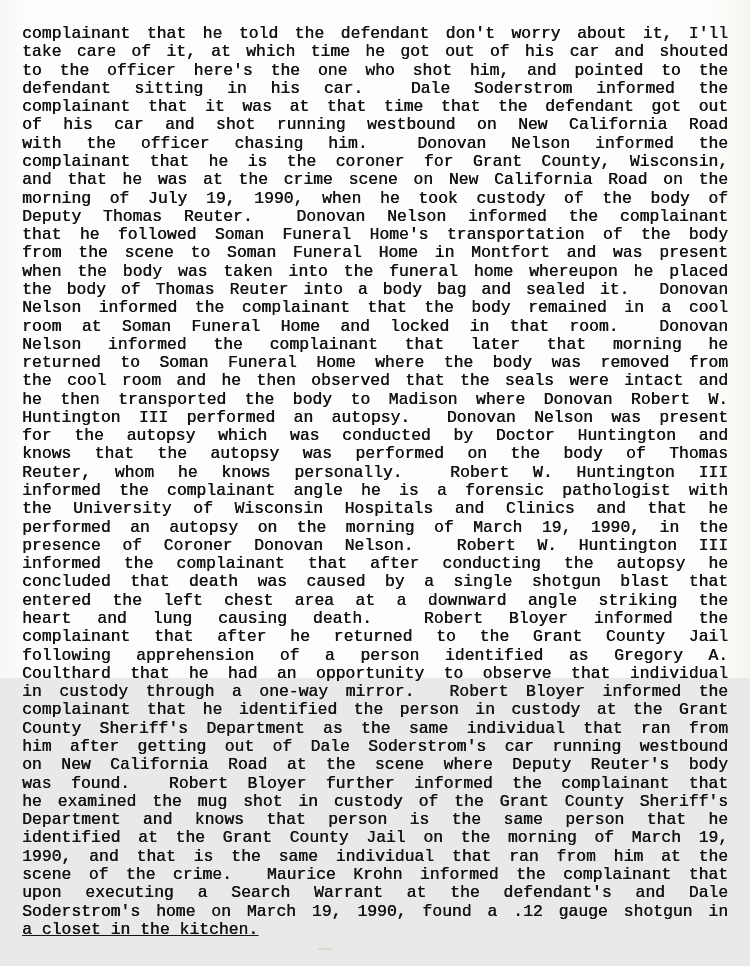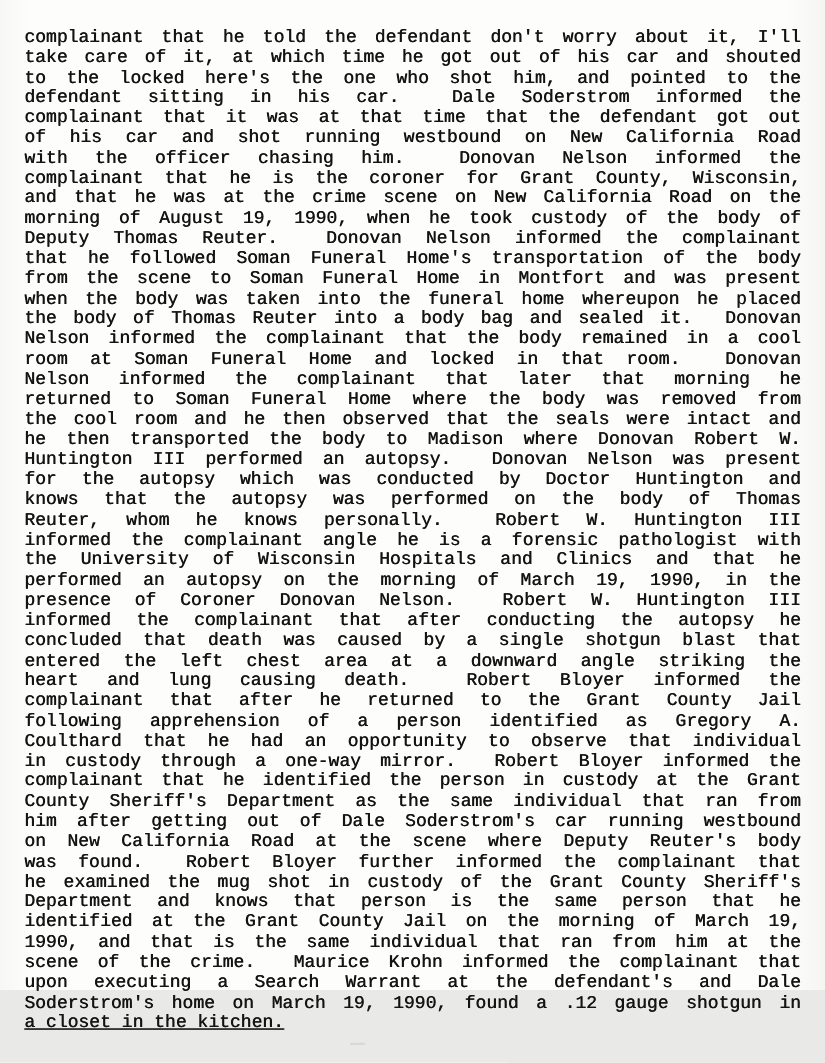--- a/index.html
+++ b/index.html
@@ -8,21 +8,21 @@
   }
   body {
     width: 750px;
     height: 966px;
     background: #e9e9e7;
     overflow: hidden;
   }
   .page {
     position: relative;
     width: 750px;
-    height: 900px;
+    height: 678px;
     box-sizing: border-box;
     padding: 25px 22px 0 22px;
     background:
       linear-gradient(90deg, #f7f7f5 0%, #fdfdfb 4%, #fdfdfb 95%, #f5f5f2 100%),
       #fdfdfb;
   }
   .text-block {
     width: 706px;
   }
   .line {
@@ -50,28 +50,28 @@
     border-radius: 1px;
   }
 </style>
 </head>
 <body>
 
 <div class="page">
   <div class="text-block">
       <div class="line">complainant that he told the defendant don't worry about it, I'll</div>
       <div class="line">take care of it, at which time he got out of his car and shouted</div>
-      <div class="line">to the locked here's the one who shot him, and pointed to the</div>
+      <div class="line">to the officer here's the one who shot him, and pointed to the</div>
       <div class="line">defendant sitting in his car.&nbsp; Dale Soderstrom informed the</div>
       <div class="line">complainant that it was at that time that the defendant got out</div>
       <div class="line">of his car and shot running westbound on New California Road</div>
       <div class="line">with the officer chasing him.&nbsp; Donovan Nelson informed the</div>
       <div class="line">complainant that he is the coroner for Grant County, Wisconsin,</div>
       <div class="line">and that he was at the crime scene on New California Road on the</div>
-      <div class="line">morning of August 19, 1990, when he took custody of the body of</div>
+      <div class="line">morning of July 19, 1990, when he took custody of the body of</div>
       <div class="line">Deputy Thomas Reuter.&nbsp; Donovan Nelson informed the complainant</div>
       <div class="line">that he followed Soman Funeral Home's transportation of the body</div>
       <div class="line">from the scene to Soman Funeral Home in Montfort and was present</div>
       <div class="line">when the body was taken into the funeral home whereupon he placed</div>
       <div class="line">the body of Thomas Reuter into a body bag and sealed it.&nbsp; Donovan</div>
       <div class="line">Nelson informed the complainant that the body remained in a cool</div>
       <div class="line">room at Soman Funeral Home and locked in that room.&nbsp; Donovan</div>
       <div class="line">Nelson informed the complainant that later that morning he</div>
       <div class="line">returned to Soman Funeral Home where the body was removed from</div>
       <div class="line">the cool room and he then observed that the seals were intact and</div>

